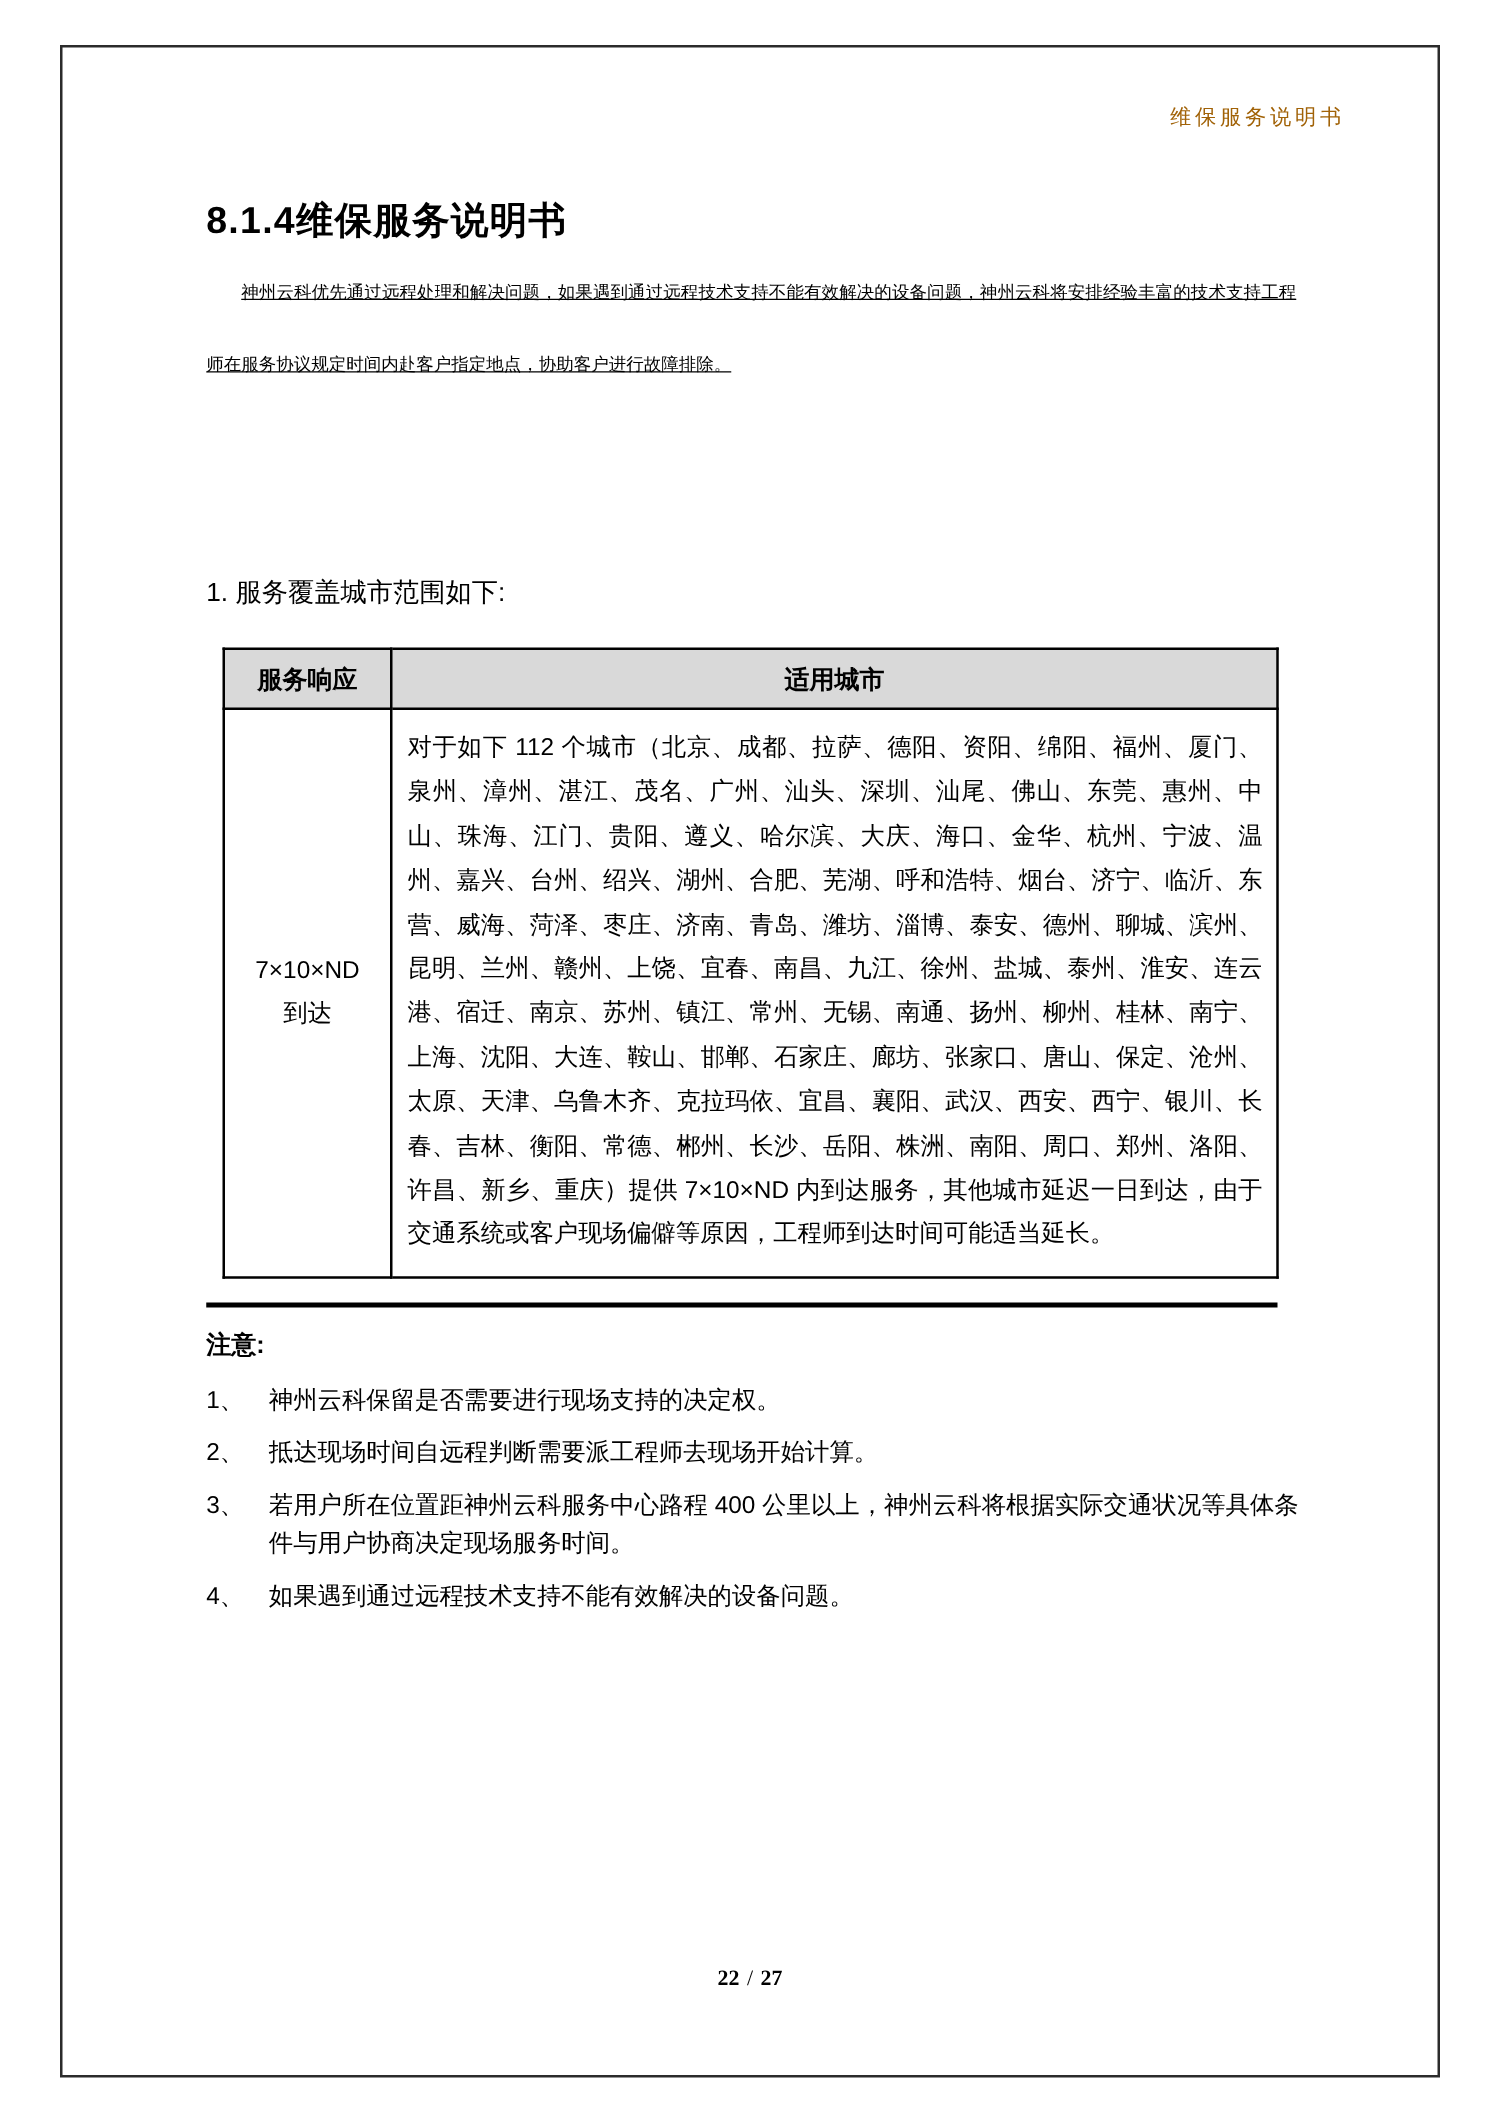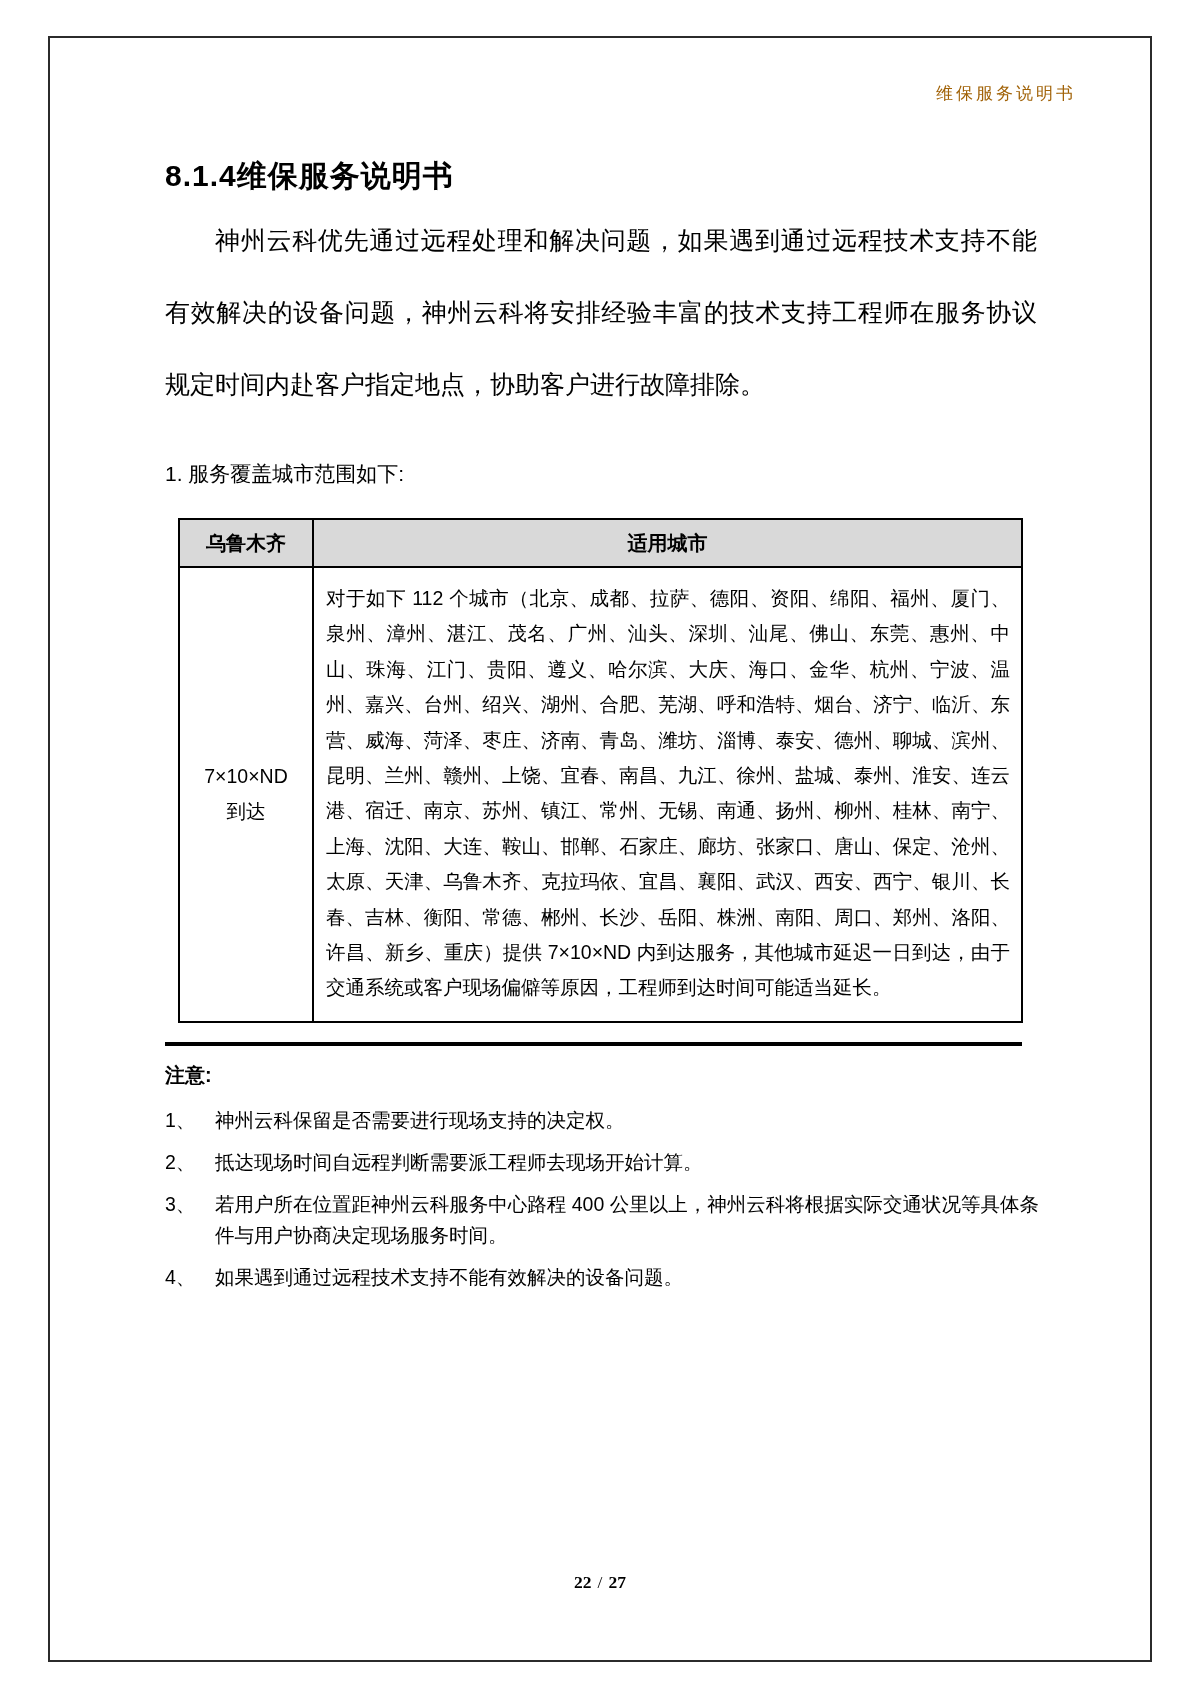--- a/index.html
+++ b/index.html
@@ -21,22 +21,22 @@
   }
   .section-heading {
     position:absolute; top:136px; left:165px;
     font-size:30px; font-weight:bold; letter-spacing:1px;
   }
   .section-heading .sec-num { font-weight:600; }
   .para-block {
     position:absolute; top:204px; left:165px; width:872px;
   }
   .para-block p {
-    margin:0; font-size:25px; line-height:72px;
-    text-align:justify; text-indent:2em;
+    margin:0; font-size:14px; line-height:58px;
+    text-align:justify; text-indent:2em;text-decoration:underline;
   }
   .list-heading {
     position:absolute; top:460px; left:165px;
     font-size:21px; font-weight:normal;
   }
   .city-table {
     position:absolute; top:518px; left:178px; width:845px;
     border-collapse:collapse; table-layout:fixed;
   }
   .city-table th, .city-table td { border:2px solid #000; }
@@ -89,21 +89,21 @@
 
 <div class="list-heading">1. 服务覆盖城市范围如下:</div>
 
 <table class="city-table">
   <colgroup>
       <col class="col-response">
       <col>
     </colgroup>
   <thead>
     <tr>
-      <th>乌鲁木齐</th>
+      <th>服务响应</th>
       <th>适用城市</th>
     </tr>
   </thead>
   <tbody>
     <tr>
       <td class="cell-response">
         <div>7×10×ND</div>
         <div>到达</div>
       </td>
       <td class="cell-cities">对于如下 112 个城市（北京、成都、拉萨、德阳、资阳、绵阳、福州、厦门、泉州、漳州、湛江、茂名、广州、汕头、深圳、汕尾、佛山、东莞、惠州、中山、珠海、江门、贵阳、遵义、哈尔滨、大庆、海口、金华、杭州、宁波、温州、嘉兴、台州、绍兴、湖州、合肥、芜湖、呼和浩特、烟台、济宁、临沂、东营、威海、菏泽、枣庄、济南、青岛、潍坊、淄博、泰安、德州、聊城、滨州、昆明、兰州、赣州、上饶、宜春、南昌、九江、徐州、盐城、泰州、淮安、连云港、宿迁、南京、苏州、镇江、常州、无锡、南通、扬州、柳州、桂林、南宁、上海、沈阳、大连、鞍山、邯郸、石家庄、廊坊、张家口、唐山、保定、沧州、太原、天津、乌鲁木齐、克拉玛依、宜昌、襄阳、武汉、西安、西宁、银川、长春、吉林、衡阳、常德、郴州、长沙、岳阳、株洲、南阳、周口、郑州、洛阳、许昌、新乡、重庆）提供 7×10×ND 内到达服务，其他城市延迟一日到达，由于交通系统或客户现场偏僻等原因，工程师到达时间可能适当延长。</td>

